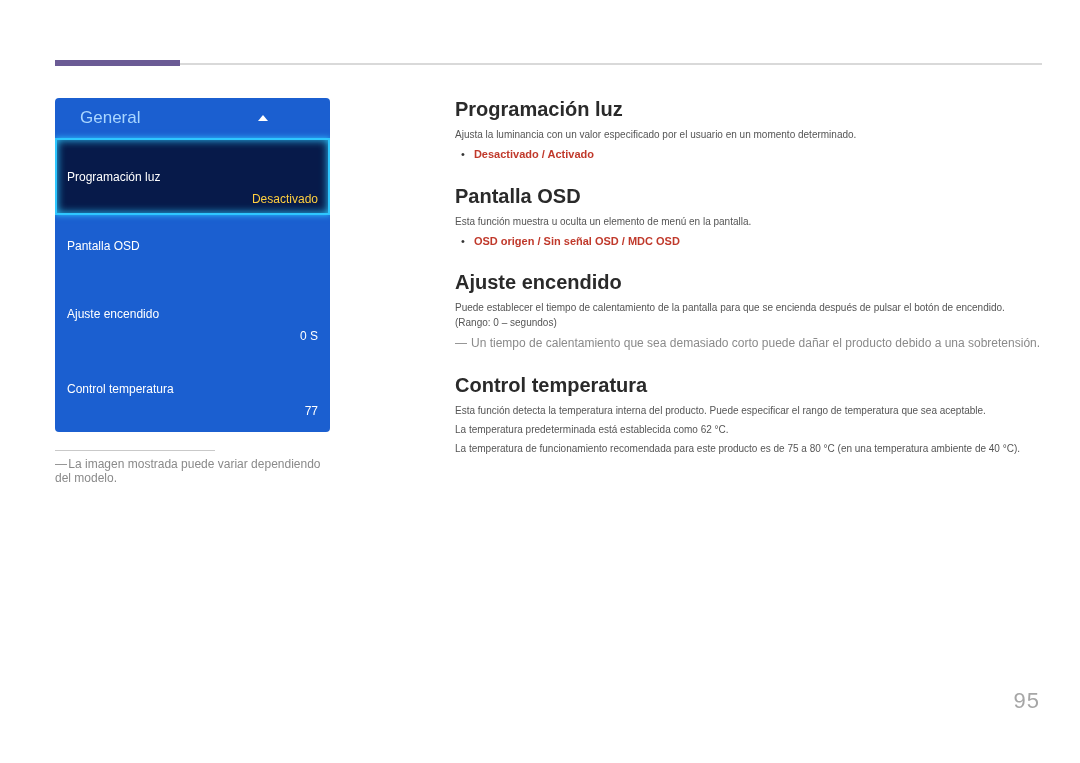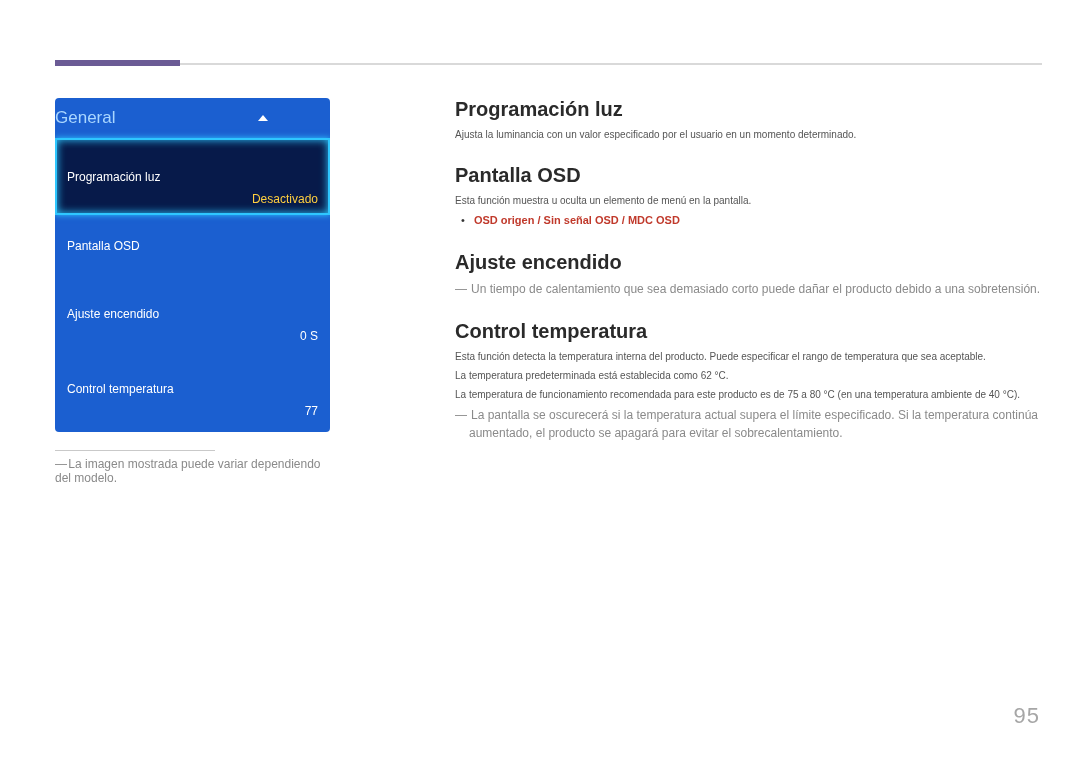--- a/index.html
+++ b/index.html
@@ -35,21 +35,21 @@
   }
   .osd-panel {
     width: 275px;
     background: #1b5fd0;
     border-radius: 4px;
     overflow: hidden;
     font-size: 12px;
     color: #ffffff;
   }
   .osd-header {
-    padding: 10px 12px 10px 0;
+    padding: 10px 12px 10px 25px;
     font-size: 17px;
     color: #a9d6ff;
     font-weight: 400;
     display: flex;
     align-items: center;
     justify-content: space-between;
   }
   .chevron-up {
     display: inline-block;
     width: 0; height: 0;
@@ -139,21 +139,21 @@
   }
   .note::before {
     content: "―";
     margin-right: 4px;
     color: #8a8a8a;
   }
   .block { margin-bottom: 22px; }
   .page-number {
     position: absolute;
     right: 40px;
-    bottom: 34px;
+    bottom: 49px;
     font-size: 22px;
     color: #a6a6a6;
     font-weight: 300;
     letter-spacing: 1px;
   }
 </style>
 </head>
 <body>
 
 <div class="top-bar"></div>
@@ -184,36 +184,37 @@
   </div>
   <hr class="caption-hr">
   <p class="caption">La imagen mostrada puede variar dependiendo del modelo.</p>
 </div>
 
 <div class="right-col">
 
   <div class="block">
     <h2 class="section">Programación luz</h2>
     <p class="desc">Ajusta la luminancia con un valor especificado por el usuario en un momento determinado.</p>
+    <p class="bullet"><span class="opt">Desactivado / Activado</span></p>
   </div>
 
   <div class="block">
     <h2 class="section">Pantalla OSD</h2>
     <p class="desc">Esta función muestra u oculta un elemento de menú en la pantalla.</p>
     <p class="bullet"><span class="opt">OSD origen / Sin señal OSD / MDC OSD</span></p>
   </div>
 
   <div class="block">
     <h2 class="section">Ajuste encendido</h2>
+    <p class="desc">Puede establecer el tiempo de calentamiento de la pantalla para que se encienda después de pulsar el botón de encendido. (Rango: 0 – segundos)</p>
     <p class="note">Un tiempo de calentamiento que sea demasiado corto puede dañar el producto debido a una sobretensión.</p>
   </div>
 
   <div class="block">
     <h2 class="section">Control temperatura</h2>
     <p class="desc">Esta función detecta la temperatura interna del producto. Puede especificar el rango de temperatura que sea aceptable.</p>
     <p class="desc">La temperatura predeterminada está establecida como 62 °C.</p>
     <p class="desc">La temperatura de funcionamiento recomendada para este producto es de 75 a 80 °C (en una temperatura ambiente de 40 °C).</p>
-    <p class="note">La pantalla se oscurecerá si la temperatura actual supera el límite especificado. Si la temperatura continúa aumentado, el producto se apagará para evitar el sobrecalentamiento.</p>
   </div>
 
 </div>
 
 <div class="page-number">95</div>
 
 </body></html>

